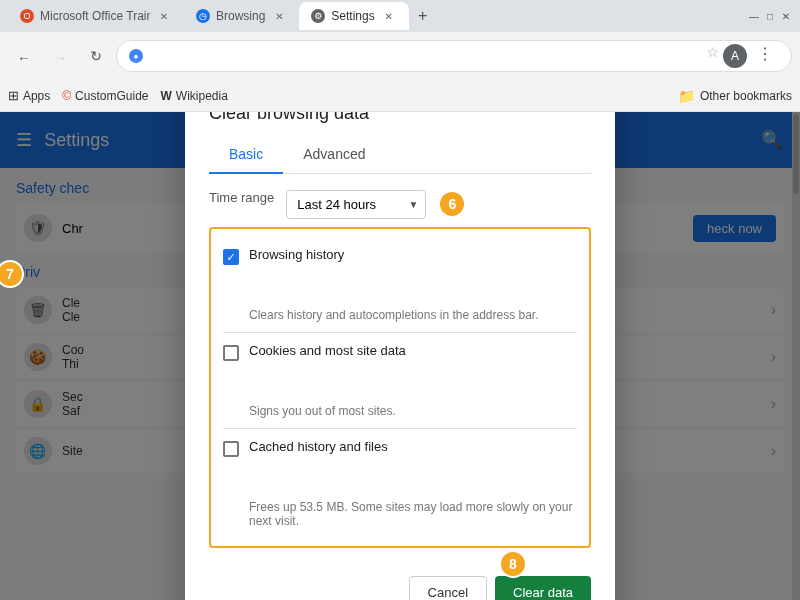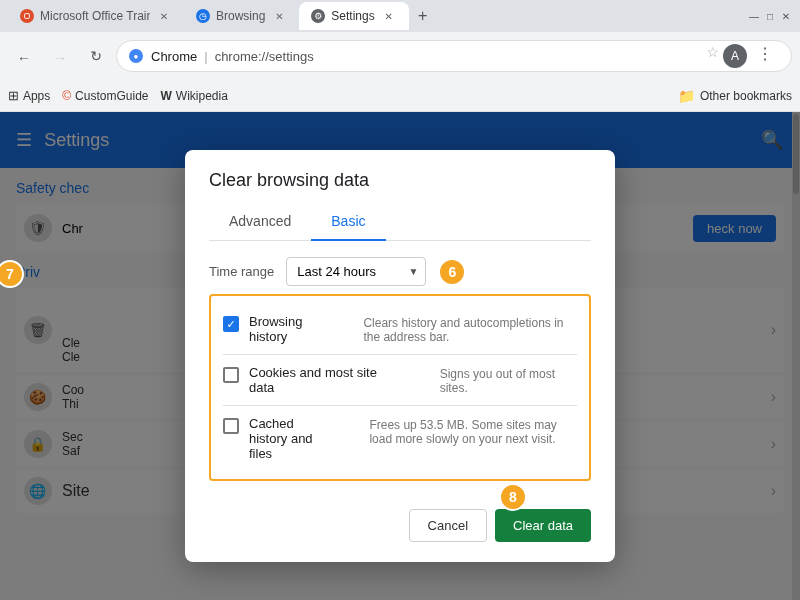--- a/index.html
+++ b/index.html
@@ -81,21 +81,21 @@
     .tab-btn {
       padding: 10px 20px; font-size: 14px; cursor: pointer;
       border: none; background: none; color: #555;
       border-bottom: 2px solid transparent; margin-bottom: -1px;
     }
     .tab-btn.active { color: #1a73e8; border-bottom: 2px solid #1a73e8; font-weight: 500; }
 
     .modal-body { padding: 16px 24px; }
 
     
-    .time-range-row { display: flex; align-items: center; gap: 12px; margin-bottom: 8px; position: relative; }
+    .time-range-row { display: flex; gap: 12px; margin-bottom: 8px; position: relative; }
     .time-range-label { font-size: 13px; color: #555; white-space: nowrap; }
     .time-range-select {
       padding: 6px 28px 6px 10px; border: 1px solid #ccc; border-radius: 4px;
       font-size: 13px; appearance: none; cursor: pointer; background: #fff;
       min-width: 140px;
     }
     .select-wrapper { position: relative; display: inline-flex; align-items: center; }
     .select-arrow { position: absolute; right: 8px; pointer-events: none; font-size: 10px; color: #555; }
 
     
@@ -116,21 +116,21 @@
     }
     .option-row:last-child { border-bottom: none; }
     .checkbox {
       width: 16px; height: 16px; border: 2px solid #1a73e8; border-radius: 2px;
       margin-top: 2px; flex-shrink: 0; display: flex; align-items: center; justify-content: center;
       cursor: pointer;
     }
     .checkbox.checked { background: #1a73e8; }
     .checkbox.checked::after { content: '✓'; color: white; font-size: 11px; }
     .checkbox.unchecked { background: white; border-color: #777; }
-    .option-text { display: flex; flex-direction: row; gap: 44px; }
+    .option-text { display: flex; flex-direction: column; gap: 44px; }
     .option-title { font-size: 13px; color: #202124; }
     .option-desc { font-size: 12px; color: #777; margin-top: 2px; }
 
     
     .modal-footer {
       display: flex; justify-content: flex-end; padding: 12px 24px 20px; gap: 8px; position: relative;
     }
     .btn-cancel {
       padding: 8px 18px; border: 1px solid #ccc; border-radius: 4px;
       background: white; font-size: 13px; cursor: pointer; color: #333;
@@ -172,25 +172,20 @@
     <div class="win-btn">✕</div>
   </div>
 </div>
 
 <div class="addressbar-row">
   <div class="nav-btn">←</div>
   <div class="nav-btn" style="color:#ccc;">→</div>
   <div class="nav-btn">↻</div>
   <div class="address-bar">
     <span class="address-favicon">●</span>
-    <div class="address-text">
-      <span class="domain">Chrome</span>
-      <span style="color:#aaa;margin:0 3px;">|</span>
-      <span class="path">chrome://settings</span>
-    </div>
     <div class="address-right">
       <span class="star-icon">☆</span>
       <div class="profile-btn">A</div>
       <span class="menu-btn">⋮</span>
     </div>
   </div>
 </div>
 
 <div class="bookmarks-bar">
   <div class="bookmark-item">
@@ -229,52 +224,52 @@
     </div>
 
     <div style="font-size:14px;color:#1a73e8;font-weight:500;margin:12px 0 8px;position:relative;">
       <span>Priv</span>
       
       <div class="badge" style="left:-20px;top:-4px;">7</div>
     </div>
 
     <div style="display:flex;align-items:center;gap:10px;padding:8px;background:rgba(255,255,255,0.9);border-radius:4px;margin-bottom:3px;">
       <div class="bg-icon">🗑</div>
-      <div style="font-size:12px;color:#333;margin-top:40px;">Cle<br>Cle</div>
+      <div style="font-size:12px;color:#333;">Cle<br>Cle</div>
       <span style="margin-left:auto;color:#aaa;">›</span>
     </div>
     <div style="display:flex;align-items:center;gap:10px;padding:8px;background:rgba(255,255,255,0.9);border-radius:4px;margin-bottom:3px;">
       <div class="bg-icon">🍪</div>
       <div style="font-size:12px;color:#333;">Coo<br>Thi</div>
       <span style="margin-left:auto;color:#aaa;">›</span>
     </div>
     <div style="display:flex;align-items:center;gap:10px;padding:8px;background:rgba(255,255,255,0.9);border-radius:4px;margin-bottom:3px;">
       <div class="bg-icon">🔒</div>
       <div style="font-size:12px;color:#333;">Sec<br>Saf</div>
       <span style="margin-left:auto;color:#aaa;">›</span>
     </div>
     <div style="display:flex;align-items:center;gap:10px;padding:8px;background:rgba(255,255,255,0.9);border-radius:4px;">
       <div class="bg-icon">🌐</div>
-      <div style="font-size:16px;color:#333;">Site</div>
+      <div style="font-size:12px;color:#333;">Site</div>
       <span style="margin-left:auto;color:#aaa;">›</span>
     </div>
   </div>
 
   <div class="scrollbar">
     <div class="scrollbar-thumb"></div>
   </div>
 
   <div class="modal-overlay">
     <div class="modal">
 
       <div class="modal-header">
         <div class="modal-title">Clear browsing data</div>
         <div class="tabs-row">
+          <button class="tab-btn active">Basic</button>
           <button class="tab-btn">Advanced</button>
-          <button class="tab-btn active">Basic</button>
         </div>
       </div>
 
       <div class="modal-body">
 
         <div class="time-range-row">
           <span class="time-range-label">Time range</span>
           <div class="select-wrapper">
             <select class="time-range-select">
               <option>Last hour</option>

